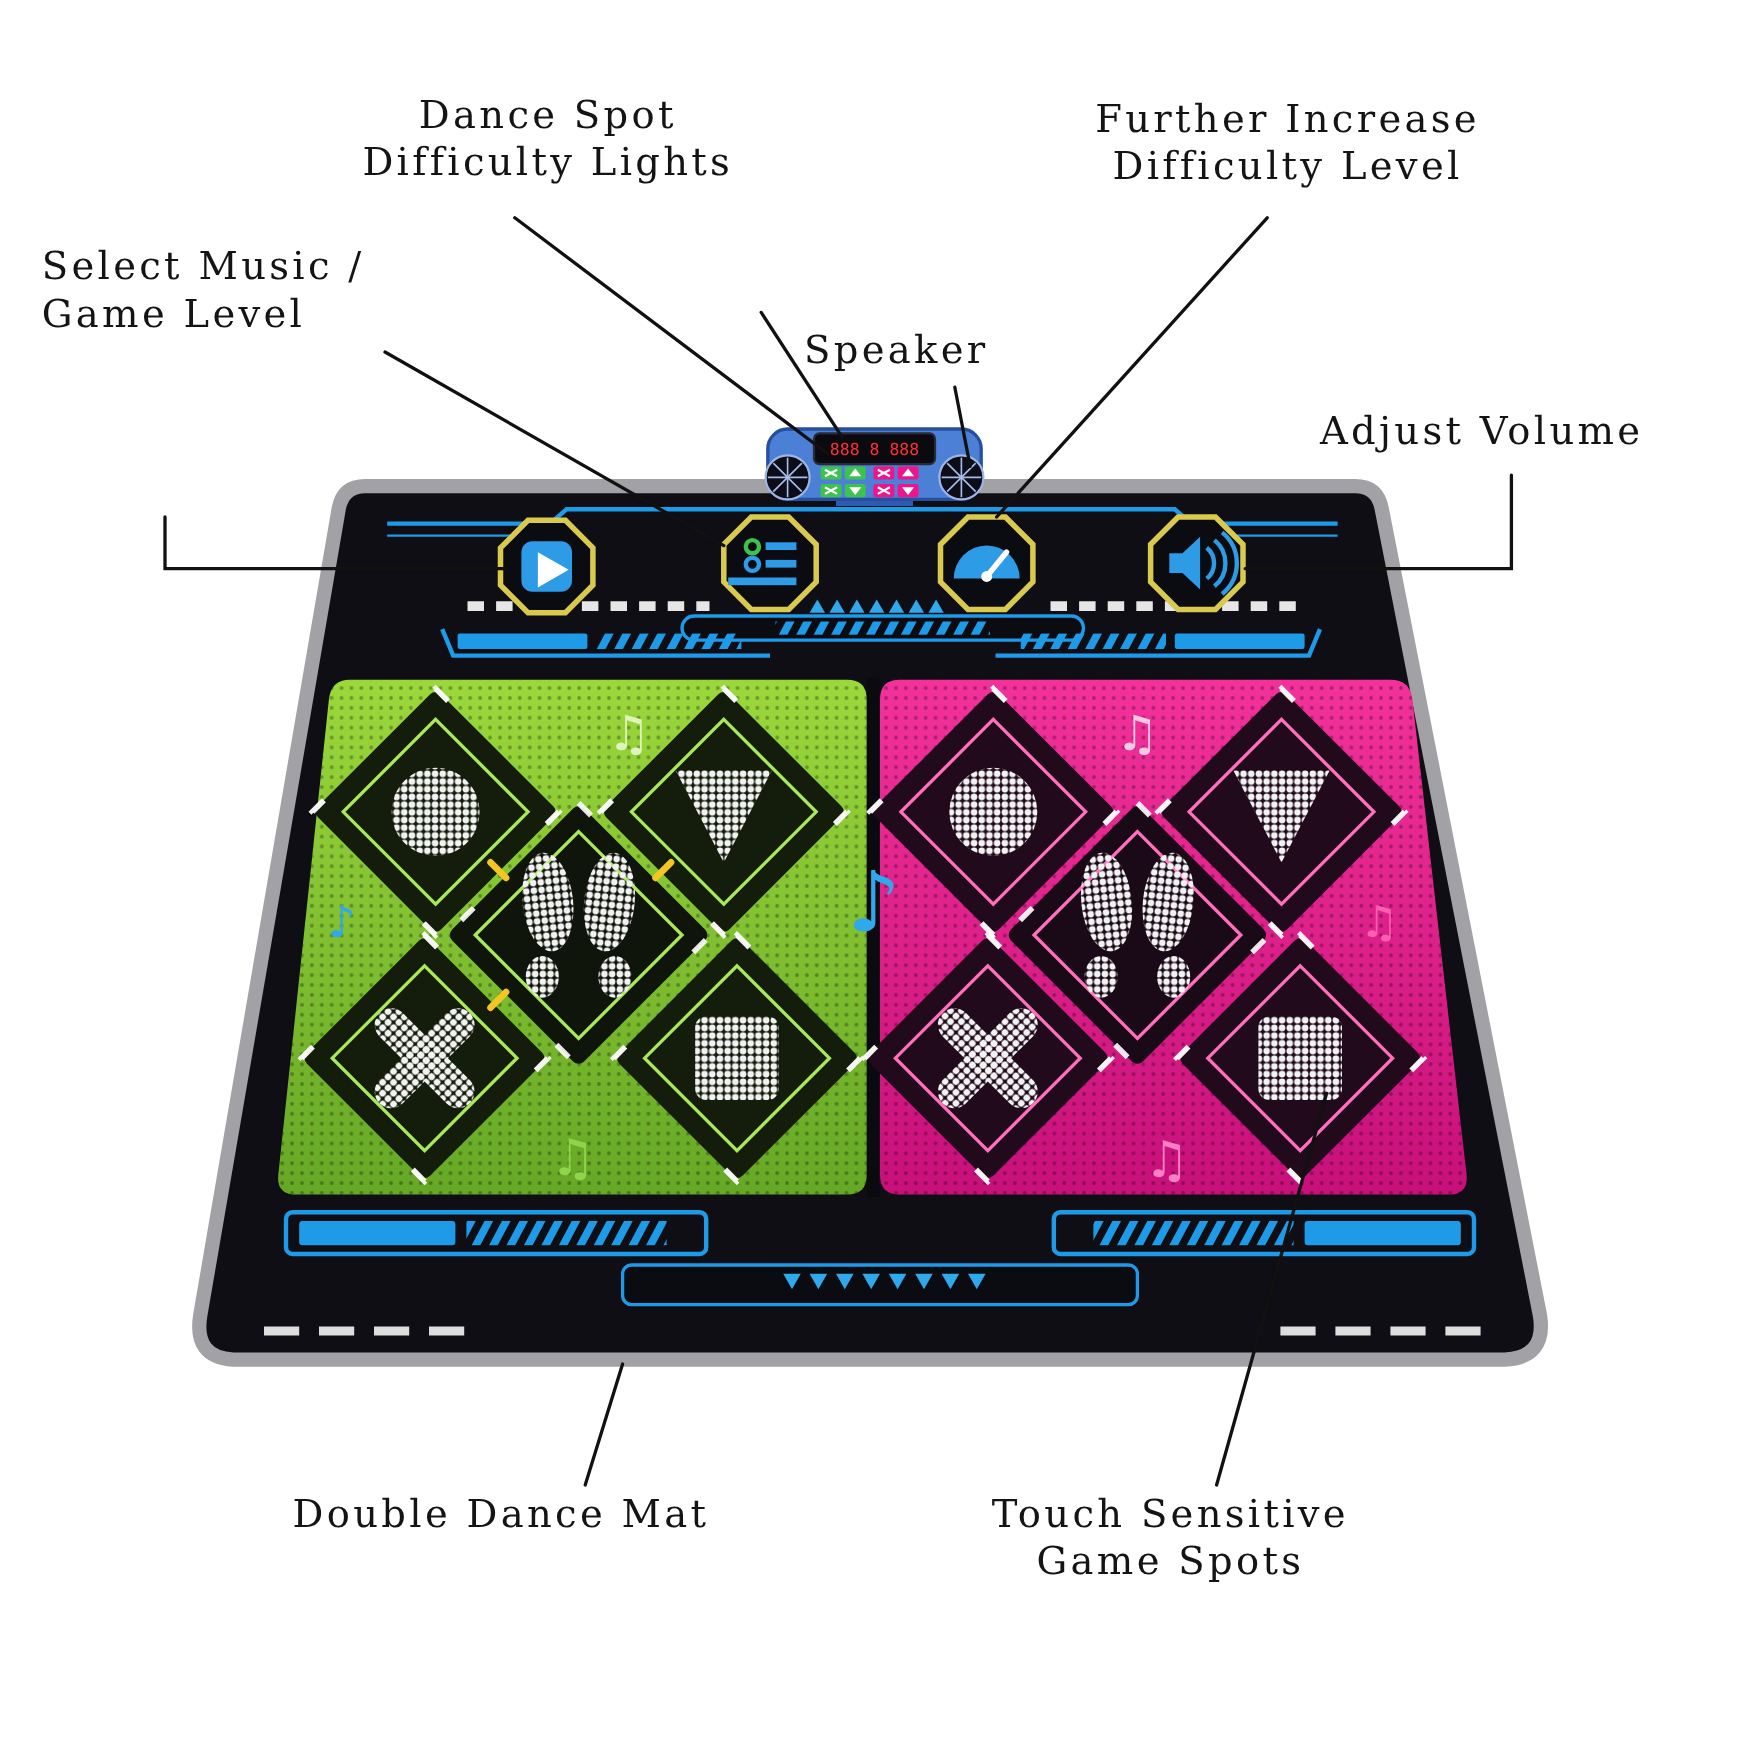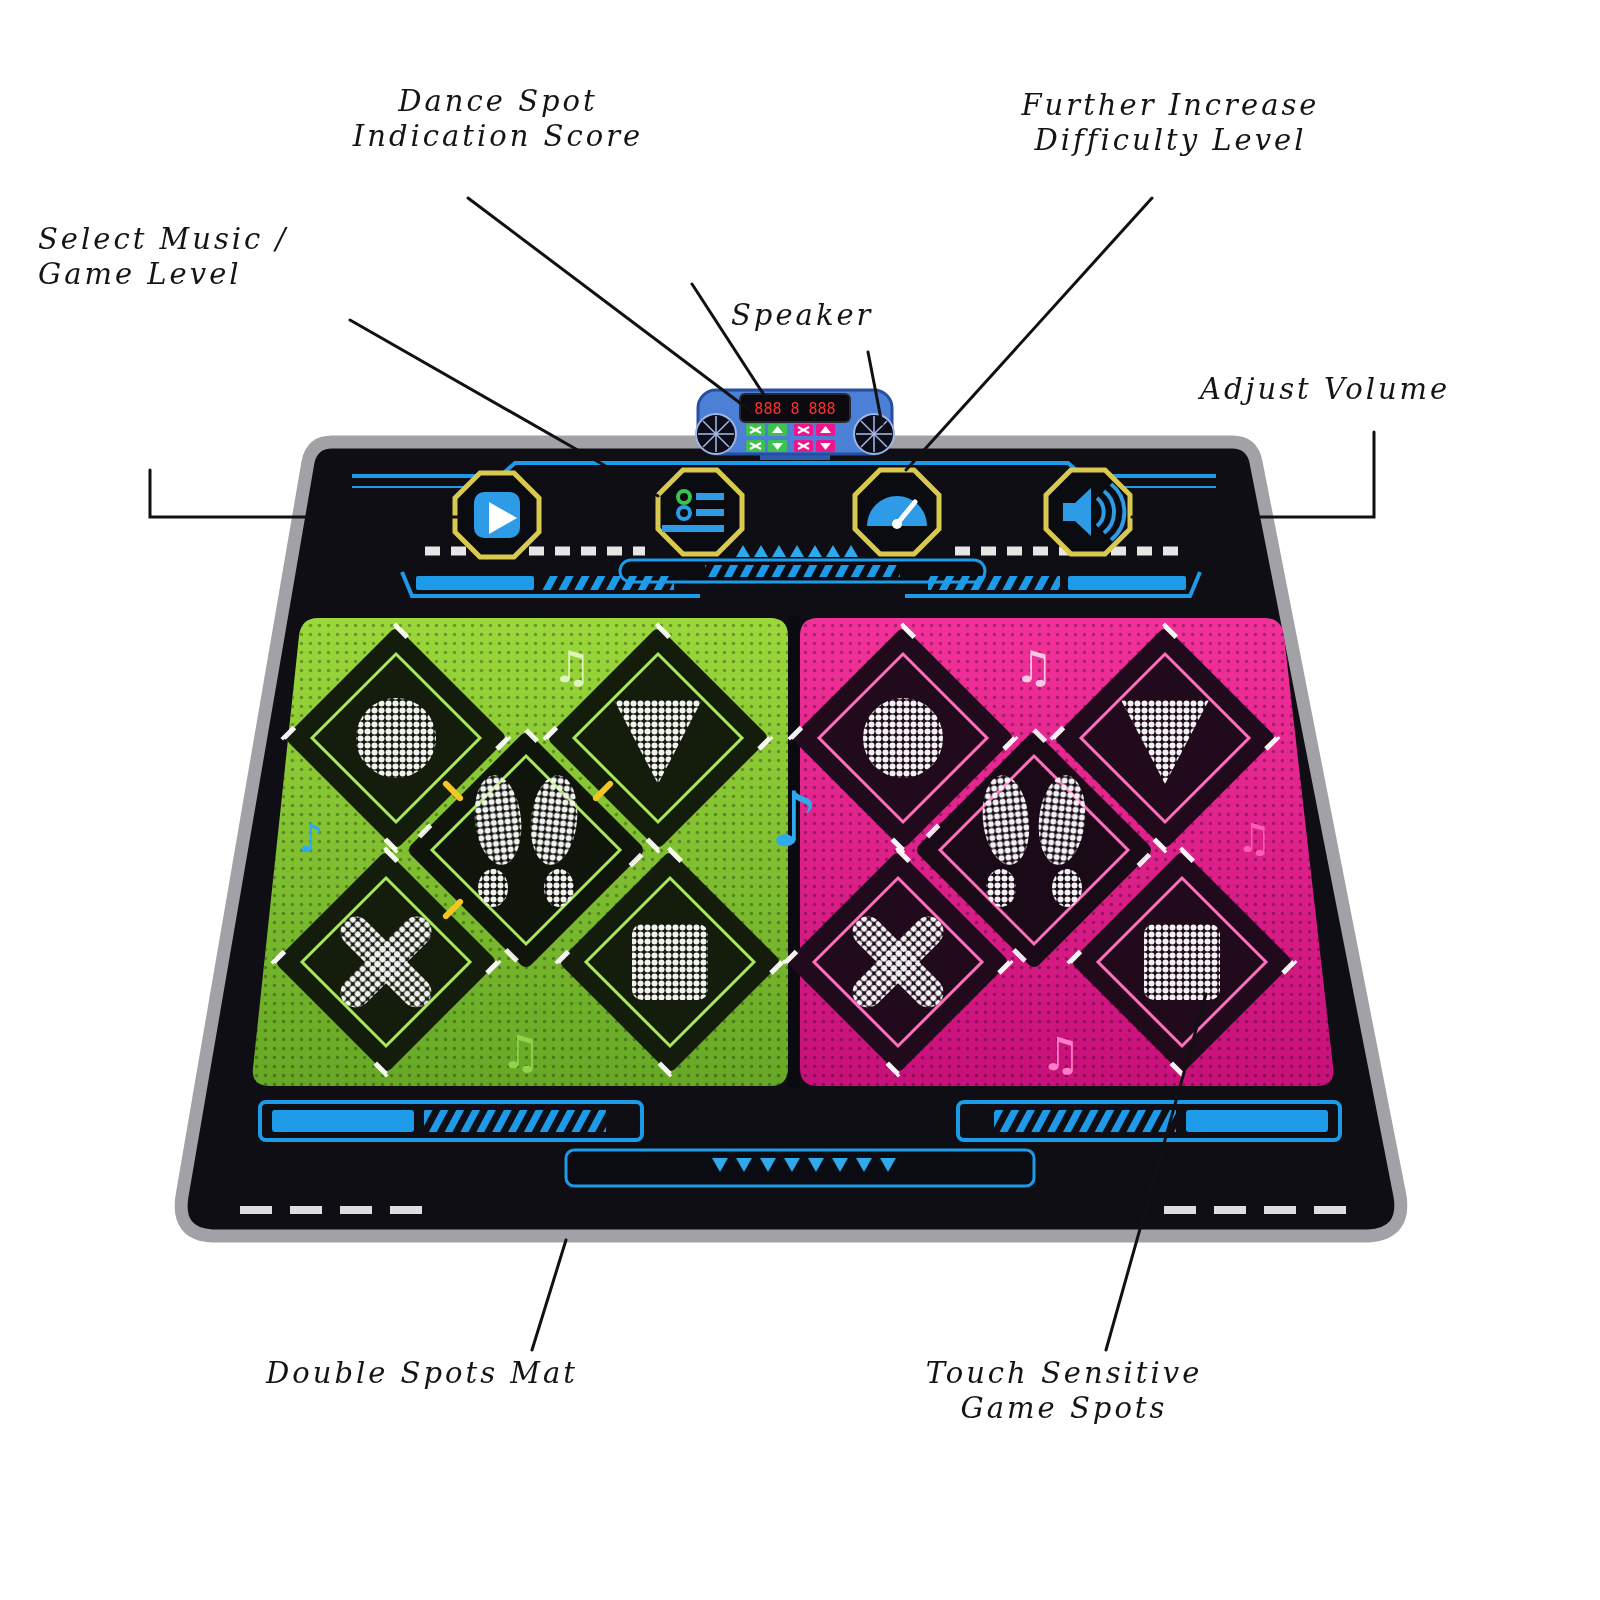--- a/index.html
+++ b/index.html
@@ -1,19 +1,19 @@
 <!DOCTYPE html>
 <html><head>
 <meta charset="utf-8">
 <style>
   html,body{margin:0;padding:0;background:#ffffff;}
   .stage{position:relative;width:1600px;height:1600px;background:#ffffff;overflow:hidden;
          font-family:"DejaVu Serif","Liberation Serif",serif;}
   .stage svg{position:absolute;left:0;top:0;}
-  .label{position:absolute;font-size:29px;letter-spacing:3px;color:#141414;line-height:1.22;white-space:nowrap;font-style:italic;}
+  .label{position:absolute;font-size:35px;letter-spacing:3px;color:#141414;line-height:1.22;white-space:nowrap;}
   .label .ln{display:block;}
   .center{text-align:center;}
 </style>
 </head>
 <body>
 
 <div class="stage">
 
 <svg width="1600" height="1600" viewBox="0 0 1600 1600">
   <defs>
@@ -287,21 +287,21 @@
     <line x1="350" y1="320" x2="658" y2="496"></line>
     <polyline points="150,470 150,517 460,517"></polyline>
     <polyline points="1374,432 1374,517 1132,517"></polyline>
     <line x1="532" y1="1350" x2="566" y2="1240"></line>
     <line x1="1106" y1="1350" x2="1206" y2="994"></line>
   </g>
 </svg>
 
 <div class="label center" style="left:258px;top:84px;width:480px;">
   <span class="ln">Dance Spot</span>
-  <span class="ln">Indication Score</span>
+  <span class="ln">Difficulty Lights</span>
 </div>
 
 <div class="label" style="left:38px;top:222px;">
   <span class="ln">Select Music /</span>
   <span class="ln">Game Level</span>
 </div>
 
 <div class="label center" style="left:938px;top:88px;width:465px;">
   <span class="ln">Further Increase</span>
   <span class="ln">Difficulty Level</span>
@@ -311,21 +311,21 @@
 <div class="label" style="left:731px;top:298px;">
   <span class="ln">Speaker</span>
 </div>
 
 
 <div class="label" style="left:1200px;top:372px;">
   <span class="ln">Adjust Volume</span>
 </div>
 
 <div class="label" style="left:266px;top:1356px;">
-  <span class="ln">Double Spots Mat</span>
+  <span class="ln">Double Dance Mat</span>
 </div>
 
 <div class="label center" style="left:844px;top:1356px;width:440px;">
   <span class="ln">Touch Sensitive</span>
   <span class="ln">Game Spots</span>
 </div>
 
 </div>
 
 </body></html>

